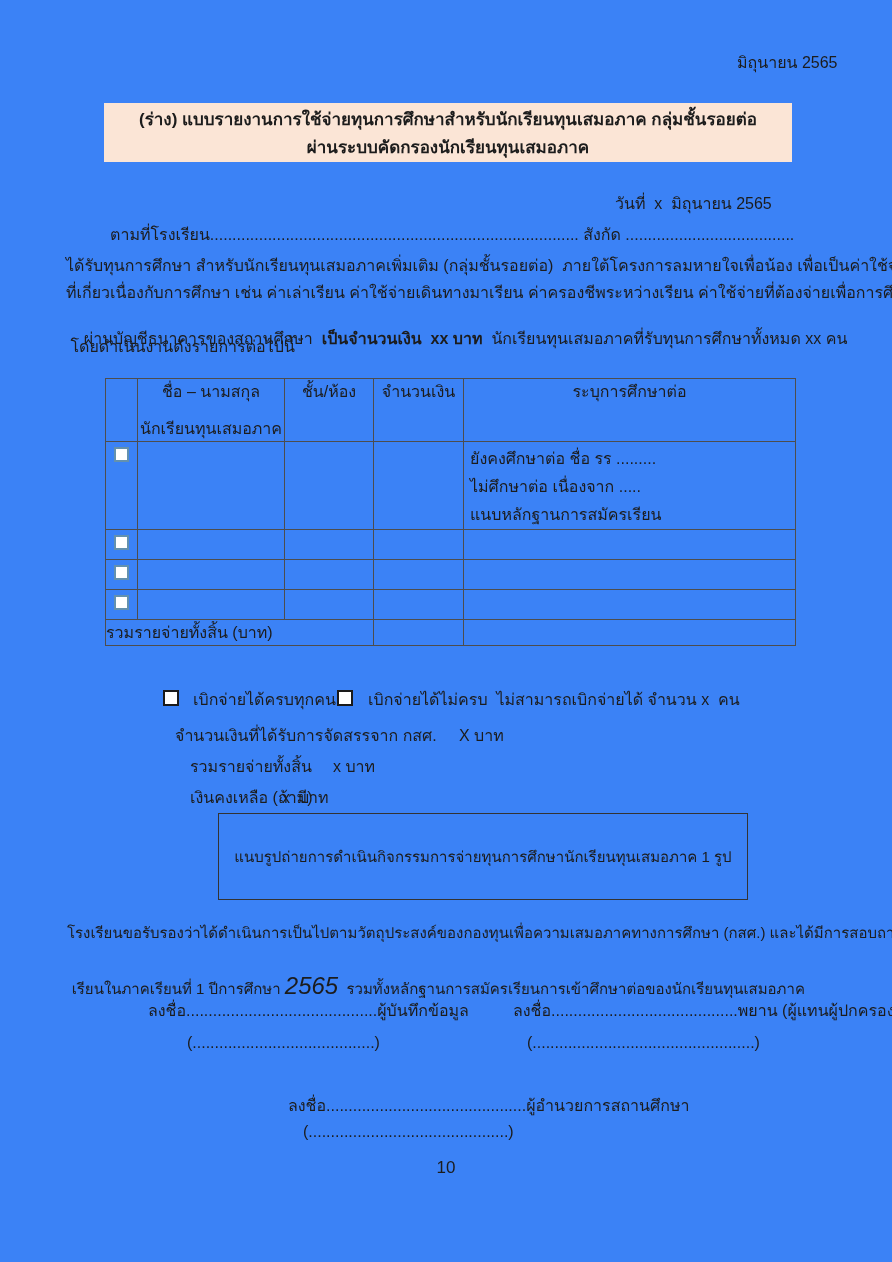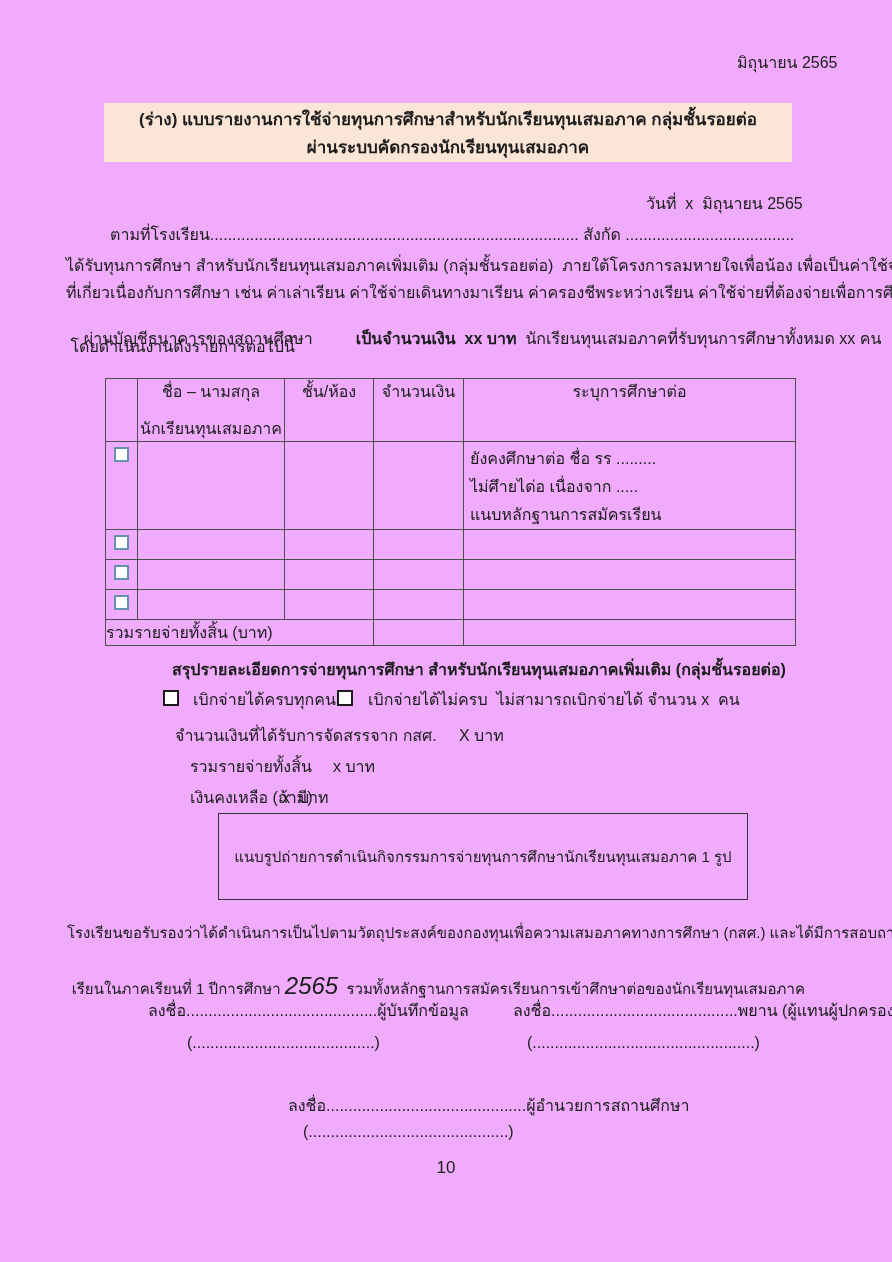--- a/index.html
+++ b/index.html
@@ -3,26 +3,26 @@
 <meta charset="utf-8">
 <style>
   :root{
     --banner-bg:#fbe5d6;
     --cb-blue:#6491ae;
     --border-gray:#4d4d4d;
     --ink:#1c1c1c;
   }
   html,body{margin:0;padding:0;background:#ffffff;}
   #page{
-    position:relative;width:892px;height:1262px;background:#f0abfc;
+    position:relative;width:892px;height:1262px;background:#3b82f6;
     font-family:"Liberation Sans", sans-serif;color:var(--ink);
     overflow:hidden;
   }
   .line{position:absolute;white-space:pre;font-size:16px;line-height:1.2;}
-  .bold{font-weight:bold;margin-left:34px;}
+  .bold{font-weight:bold;}
   .title-box{
     position:absolute;left:104px;top:103px;width:688px;height:59px;
     background:var(--banner-bg);
     display:flex;flex-direction:column;justify-content:space-evenly;align-items:center;
     font-weight:bold;font-size:17px;overflow:hidden;
   }
   .title-box div{white-space:nowrap;}
   table.main{
     position:absolute;left:105px;top:378px;width:690px;
     border-collapse:collapse;table-layout:fixed;font-size:16px;
@@ -55,21 +55,21 @@
 
 <div id="page">
 
   <div class="line" style="left:737px;top:53px;">มิถุนายน 2565</div>
 
   <div class="title-box">
     <div>(ร่าง) แบบรายงานการใช้จ่ายทุนการศึกษาสำหรับนักเรียนทุนเสมอภาค กลุ่มชั้นรอยต่อ</div>
     <div>ผ่านระบบคัดกรองนักเรียนทุนเสมอภาค</div>
   </div>
 
-  <div class="line" style="left:615px;top:194px;margin-left:31px;">วันที่  x  มิถุนายน 2565</div>
+  <div class="line" style="left:615px;top:194px;">วันที่  x  มิถุนายน 2565</div>
 
   <div class="line" style="left:110px;top:225px;">ตามที่โรงเรียน................................................................................... สังกัด ......................................</div>
 
   <div class="line" style="left:66px;top:256px;">ได้รับทุนการศึกษา สำหรับนักเรียนทุนเสมอภาคเพิ่มเติม (กลุ่มชั้นรอยต่อ)  ภายใต้โครงการลมหายใจเพื่อน้อง เพื่อเป็นค่าใช้จ่าย</div>
   <div class="line" style="left:66px;top:283px;">ที่เกี่ยวเนื่องกับการศึกษา เช่น ค่าเล่าเรียน ค่าใช้จ่ายเดินทางมาเรียน ค่าครองชีพระหว่างเรียน ค่าใช้จ่ายที่ต้องจ่ายเพื่อการศึกษาอื่นๆ</div>
   <div class="line" style="left:66px;top:310px;">
     <span>ผ่านบัญชีธนาคารของสถานศึกษา  </span><span class="bold">เป็นจำนวนเงิน  xx บาท</span><span>  นักเรียนทุนเสมอภาคที่รับทุนการศึกษาทั้งหมด xx คน</span>
   </div>
   <div class="line" style="left:66px;top:337px;"> โดยดำเนินงานดังรายการต่อไปนี้</div>
 
@@ -95,21 +95,21 @@
     <tr style="height:84px">
       <td>
         <div class="cb-blue"></div>
       </td>
       <td></td>
       <td></td>
       <td></td>
       <td>
         <div class="notes">
           <div>ยังคงศึกษาต่อ ชื่อ รร .........</div>
-          <div>ไม่ศึายได่อ เนื่องจาก .....</div>
+          <div>ไม่ศึกษาต่อ เนื่องจาก .....</div>
           <div>แนบหลักฐานการสมัครเรียน</div>
         </div>
       </td>
     </tr>
     <tr style="height:30px">
       <td>
         <div class="cb-blue"></div>
       </td>
       <td></td>
       <td></td>
@@ -135,21 +135,20 @@
       <td></td>
     </tr>
     <tr style="height:26px">
       <td colspan="3" class="foot-label">รวมรายจ่ายทั้งสิ้น (บาท)</td>
       <td></td>
       <td></td>
     </tr>
   </tbody>
     </table>
 
-  <div class="line bold" style="left:138px;top:660px;">สรุปรายละเอียดการจ่ายทุนการศึกษา สำหรับนักเรียนทุนเสมอภาคเพิ่มเติม (กลุ่มชั้นรอยต่อ)</div>
 
   <div class="cb-black" style="left:163px;top:690px;"></div>
   <div class="line" style="left:193px;top:690px;">เบิกจ่ายได้ครบทุกคน</div>
   <div class="cb-black" style="left:337px;top:690px;"></div>
   <div class="line" style="left:368px;top:690px;">เบิกจ่ายได้ไม่ครบ  ไม่สามารถเบิกจ่ายได้ จำนวน x  คน</div>
 
   <div class="line" style="left:175px;top:726px;">จำนวนเงินที่ได้รับการจัดสรรจาก กสศ.     X บาท</div>
   <div class="line" style="left:190px;top:757px;">รวมรายจ่ายทั้งสิ้น</div>
   <div class="line" style="left:333px;top:757px;">x บาท</div>
   <div class="line" style="left:190px;top:788px;">เงินคงเหลือ (ถ้ามี)</div>

